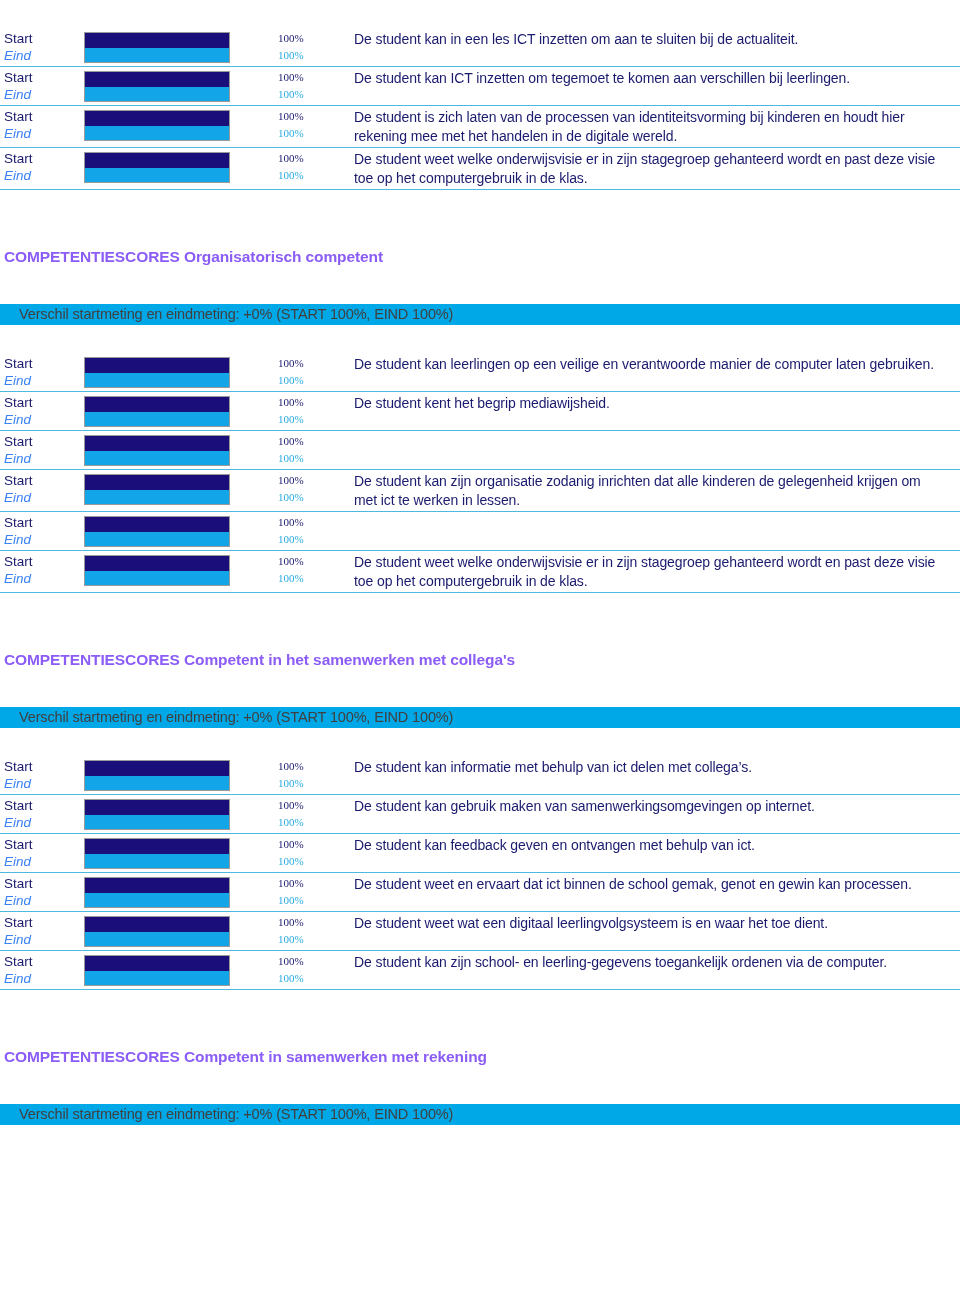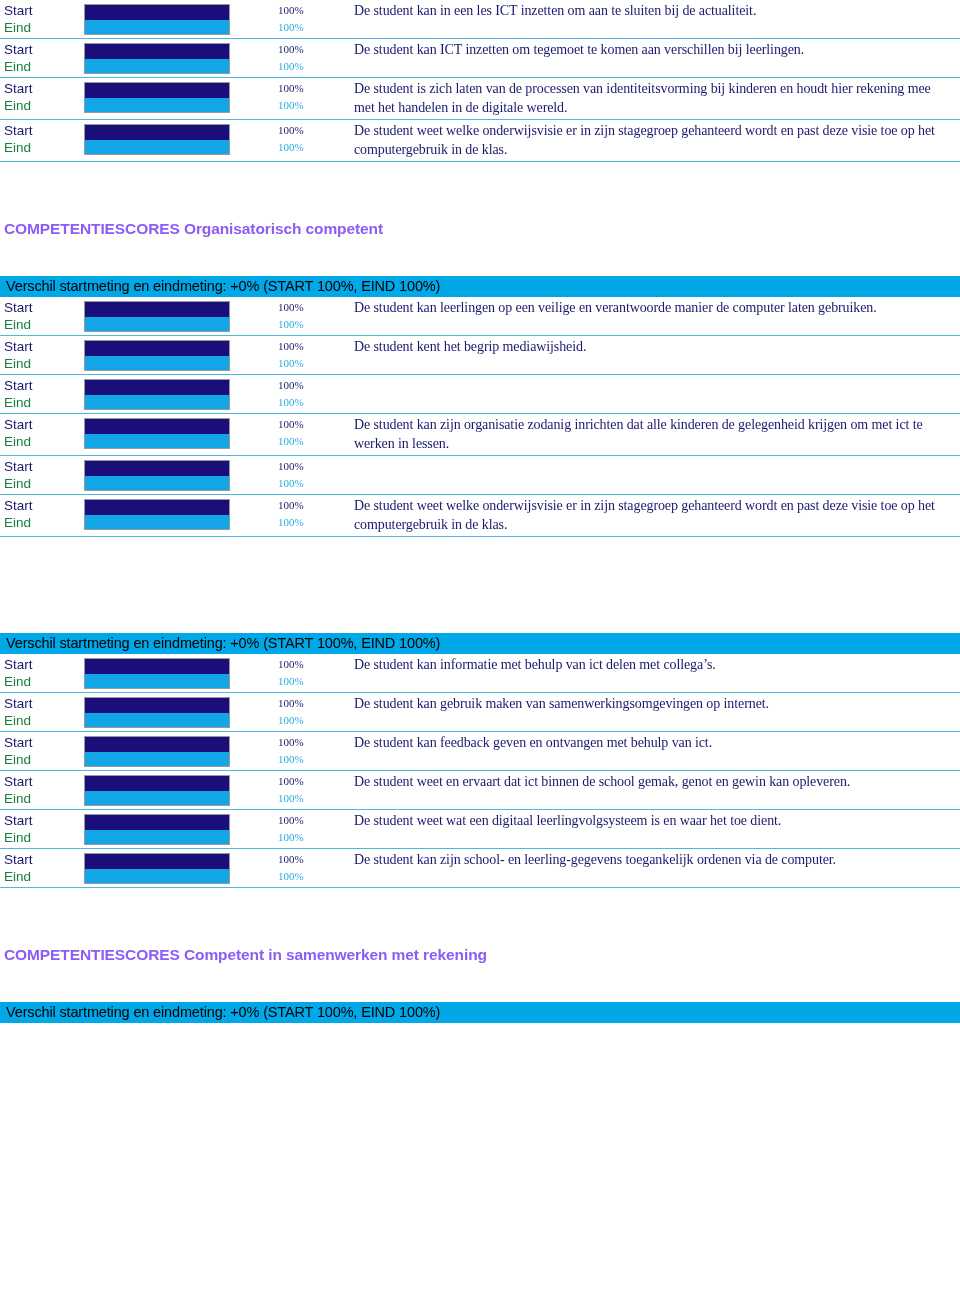--- a/index.html
+++ b/index.html
@@ -30,32 +30,32 @@
     font-size: 15.5px;
     letter-spacing: -0.1px;
     padding: 0 0 0 4px;
     line-height: 18px;
     white-space: nowrap;
   }
   .section-title .st-strong { font-weight: bold; }
 
   .diff-banner {
     background: #00a8e8;
-    color: #000000;
+    color: #404040;
     font-size: 14.5px;
     line-height: 21px;
     height: 21px;
-    padding-left: 6px;
+    padding-left: 19px;
     white-space: nowrap;
     letter-spacing: -0.15px;
     box-sizing: border-box;
   }
 
   
-  .rows { width: 960px; }
+  .rows { width: 960px; margin-top: 28px; }
 
   .row {
     position: relative;
     display: flex;
     align-items: flex-start;
     border-bottom: 1.6px solid #4db8e0;
     box-sizing: border-box;
     min-height: 39px;
     padding-top: 2px;
     padding-bottom: 2px;
@@ -64,21 +64,21 @@
 
   .col-labels {
     width: 84px;
     flex: 0 0 84px;
     padding-left: 4px;
     box-sizing: border-box;
     font-size: 13.5px;
     line-height: 17px;
   }
   .lbl-start { color: #1a1a6e; display: block; }
-  .lbl-eind  { color: #15803d; display: block; }
+  .lbl-eind  { color: #3b82f6; display: block; font-style: italic; }
 
   .col-bars {
     width: 150px;
     flex: 0 0 150px;
     box-sizing: border-box;
     padding-top: 2px;
   }
   .barbox {
     width: 146px;
     border: 1px solid #9a9a9a;
@@ -105,21 +105,20 @@
   .pct-start { color: #1a1a6e; display: block; }
   .pct-eind  { color: #29abe2; display: block; }
 
   .col-text {
     flex: 1 1 auto;
     padding-right: 18px;
     font-size: 14px;
     line-height: 18.5px;
     color: #1a1a6e;
     letter-spacing: -0.1px;
-    font-family: Liberation Serif, serif;
   }
 
   .spacer-lg { height: 58px; }
   .spacer-md { height: 38px; }
 </style>
 </head>
 <body>
 
 <div class="page">
 
@@ -315,20 +314,21 @@
         </div>
         <div class="col-text">De student weet welke onderwijsvisie er in zijn stagegroep gehanteerd wordt en past deze visie toe op het computergebruik in de klas.</div>
       </div>
 
     </div>
   </div>
 
   <div class="spacer-lg"></div>
 
   <div class="section">
+    <div class="section-title"><span class="st-strong">COMPETENTIESCORES</span><span> Competent in het samenwerken met collega's</span></div>
     <div class="spacer-md"></div>
     <div class="diff-banner">Verschil startmeting en eindmeting: +0% (START 100%, EIND 100%)</div>
 
     <div class="rows">
 
       <div class="row first">
         <div class="col-labels">
           <span class="lbl-start">Start</span>
           <span class="lbl-eind">Eind</span>
         </div>
@@ -389,21 +389,21 @@
         <div class="col-bars">
           <div class="barbox">
             <div class="bar bar-start"></div>
             <div class="bar bar-eind"></div>
           </div>
         </div>
         <div class="col-pct">
           <span class="pct-start">100%</span>
           <span class="pct-eind">100%</span>
         </div>
-        <div class="col-text">De student weet en ervaart dat ict binnen de school gemak, genot en gewin kan opleveren.</div>
+        <div class="col-text">De student weet en ervaart dat ict binnen de school gemak, genot en gewin kan processen.</div>
       </div>
 
       <div class="row">
         <div class="col-labels">
           <span class="lbl-start">Start</span>
           <span class="lbl-eind">Eind</span>
         </div>
         <div class="col-bars">
           <div class="barbox">
             <div class="bar bar-start"></div>

